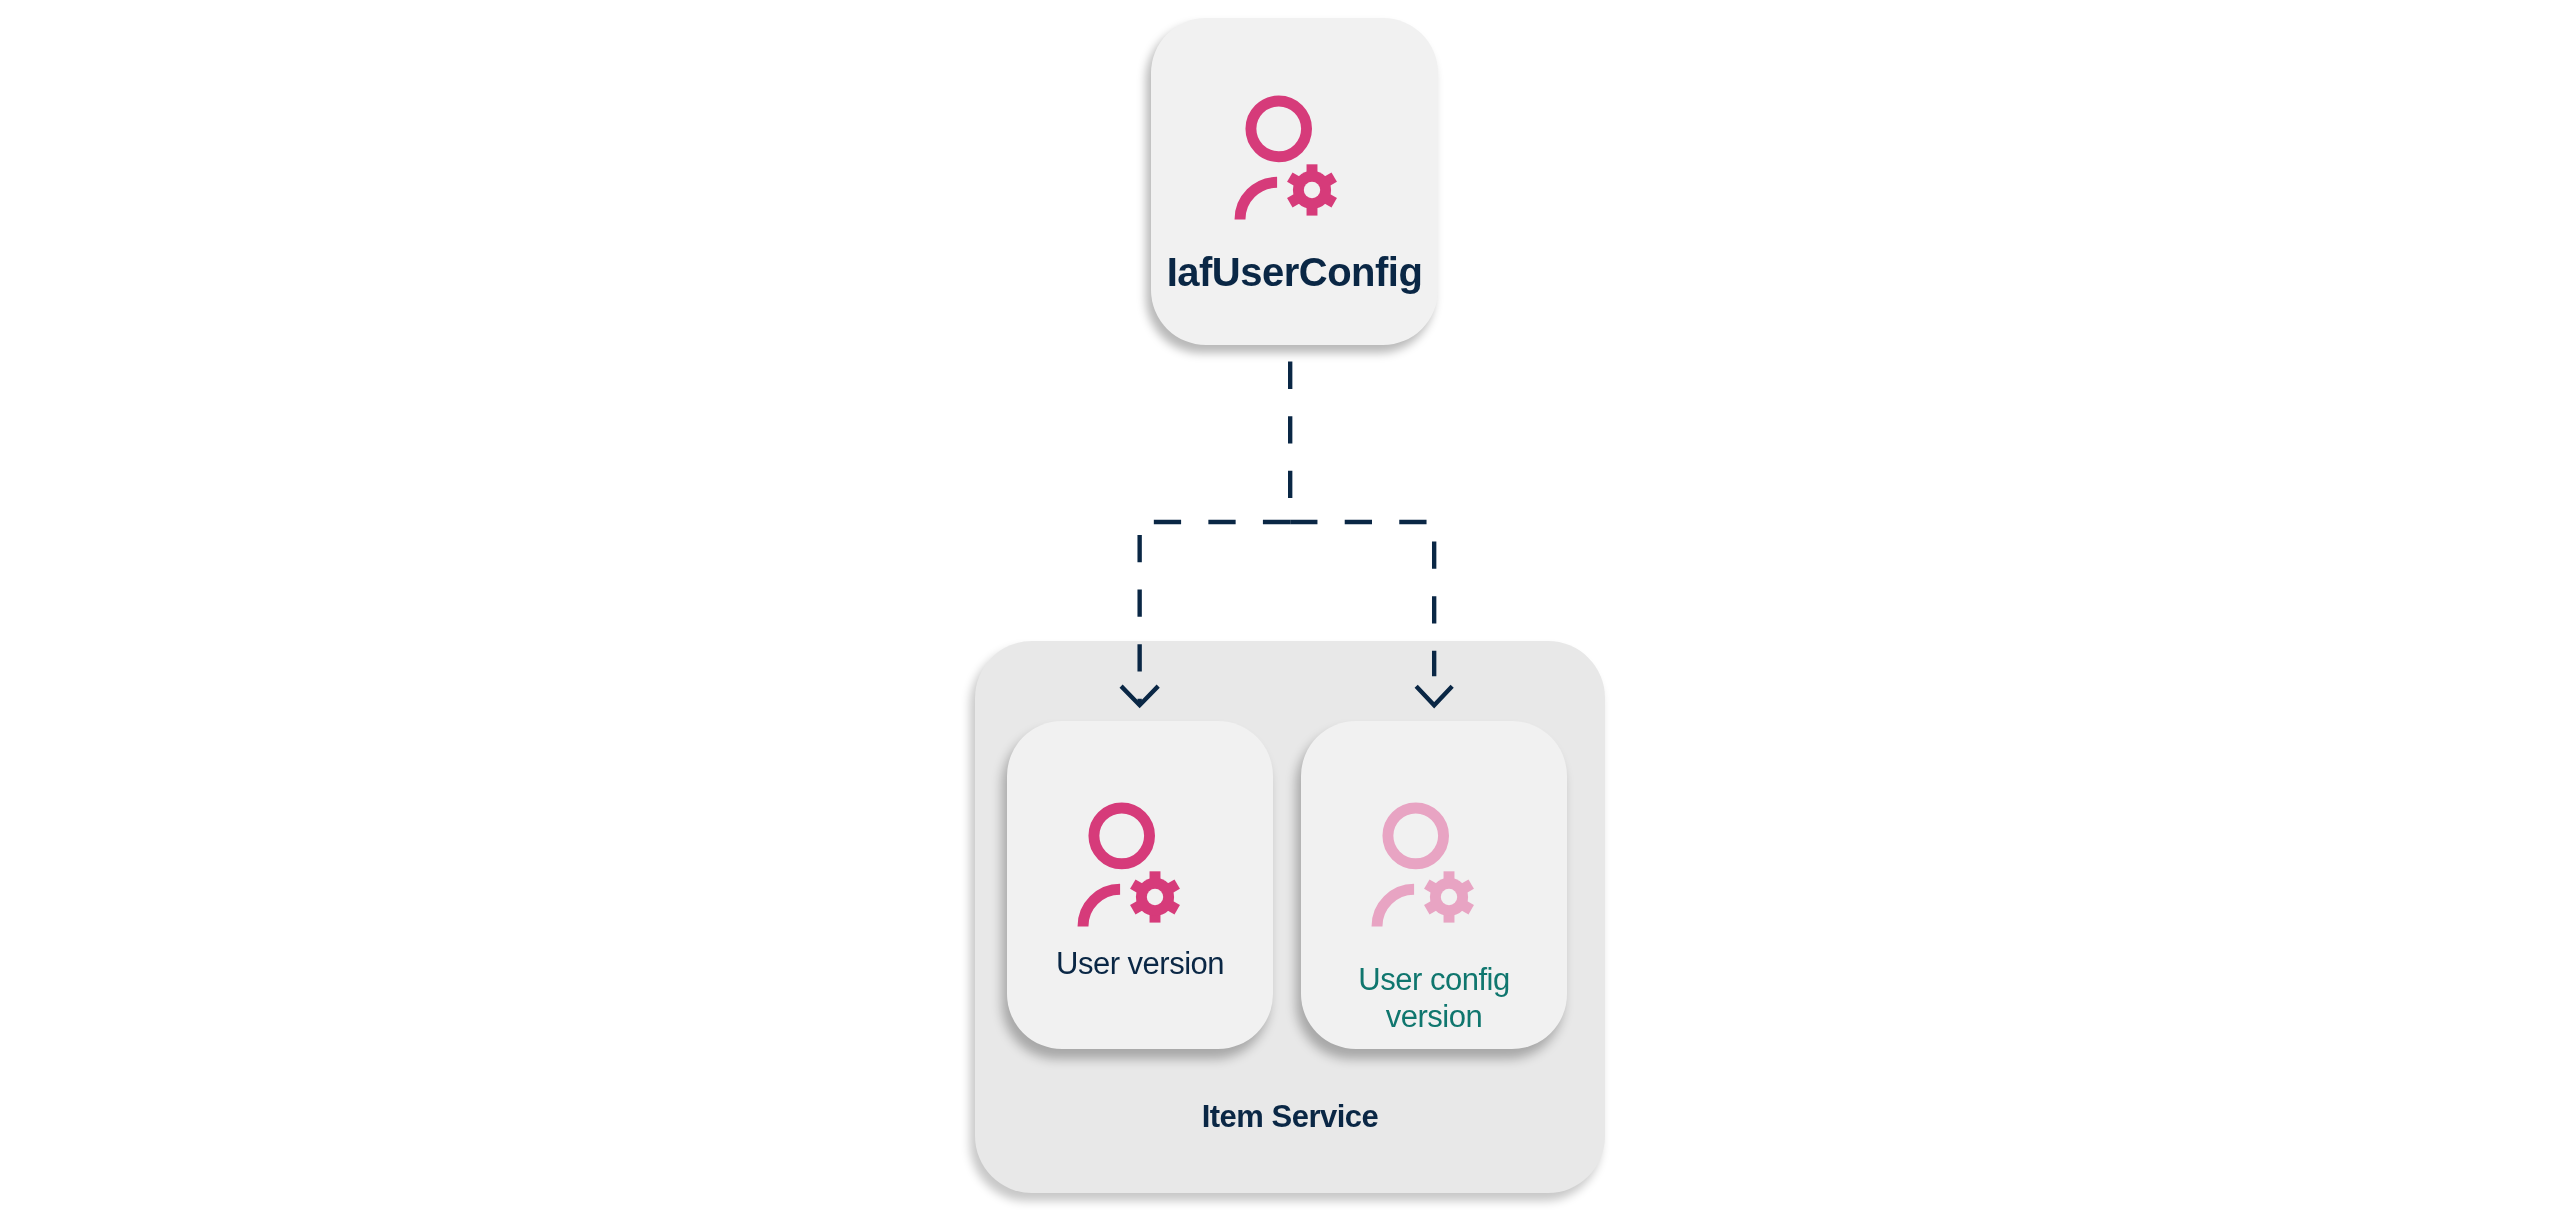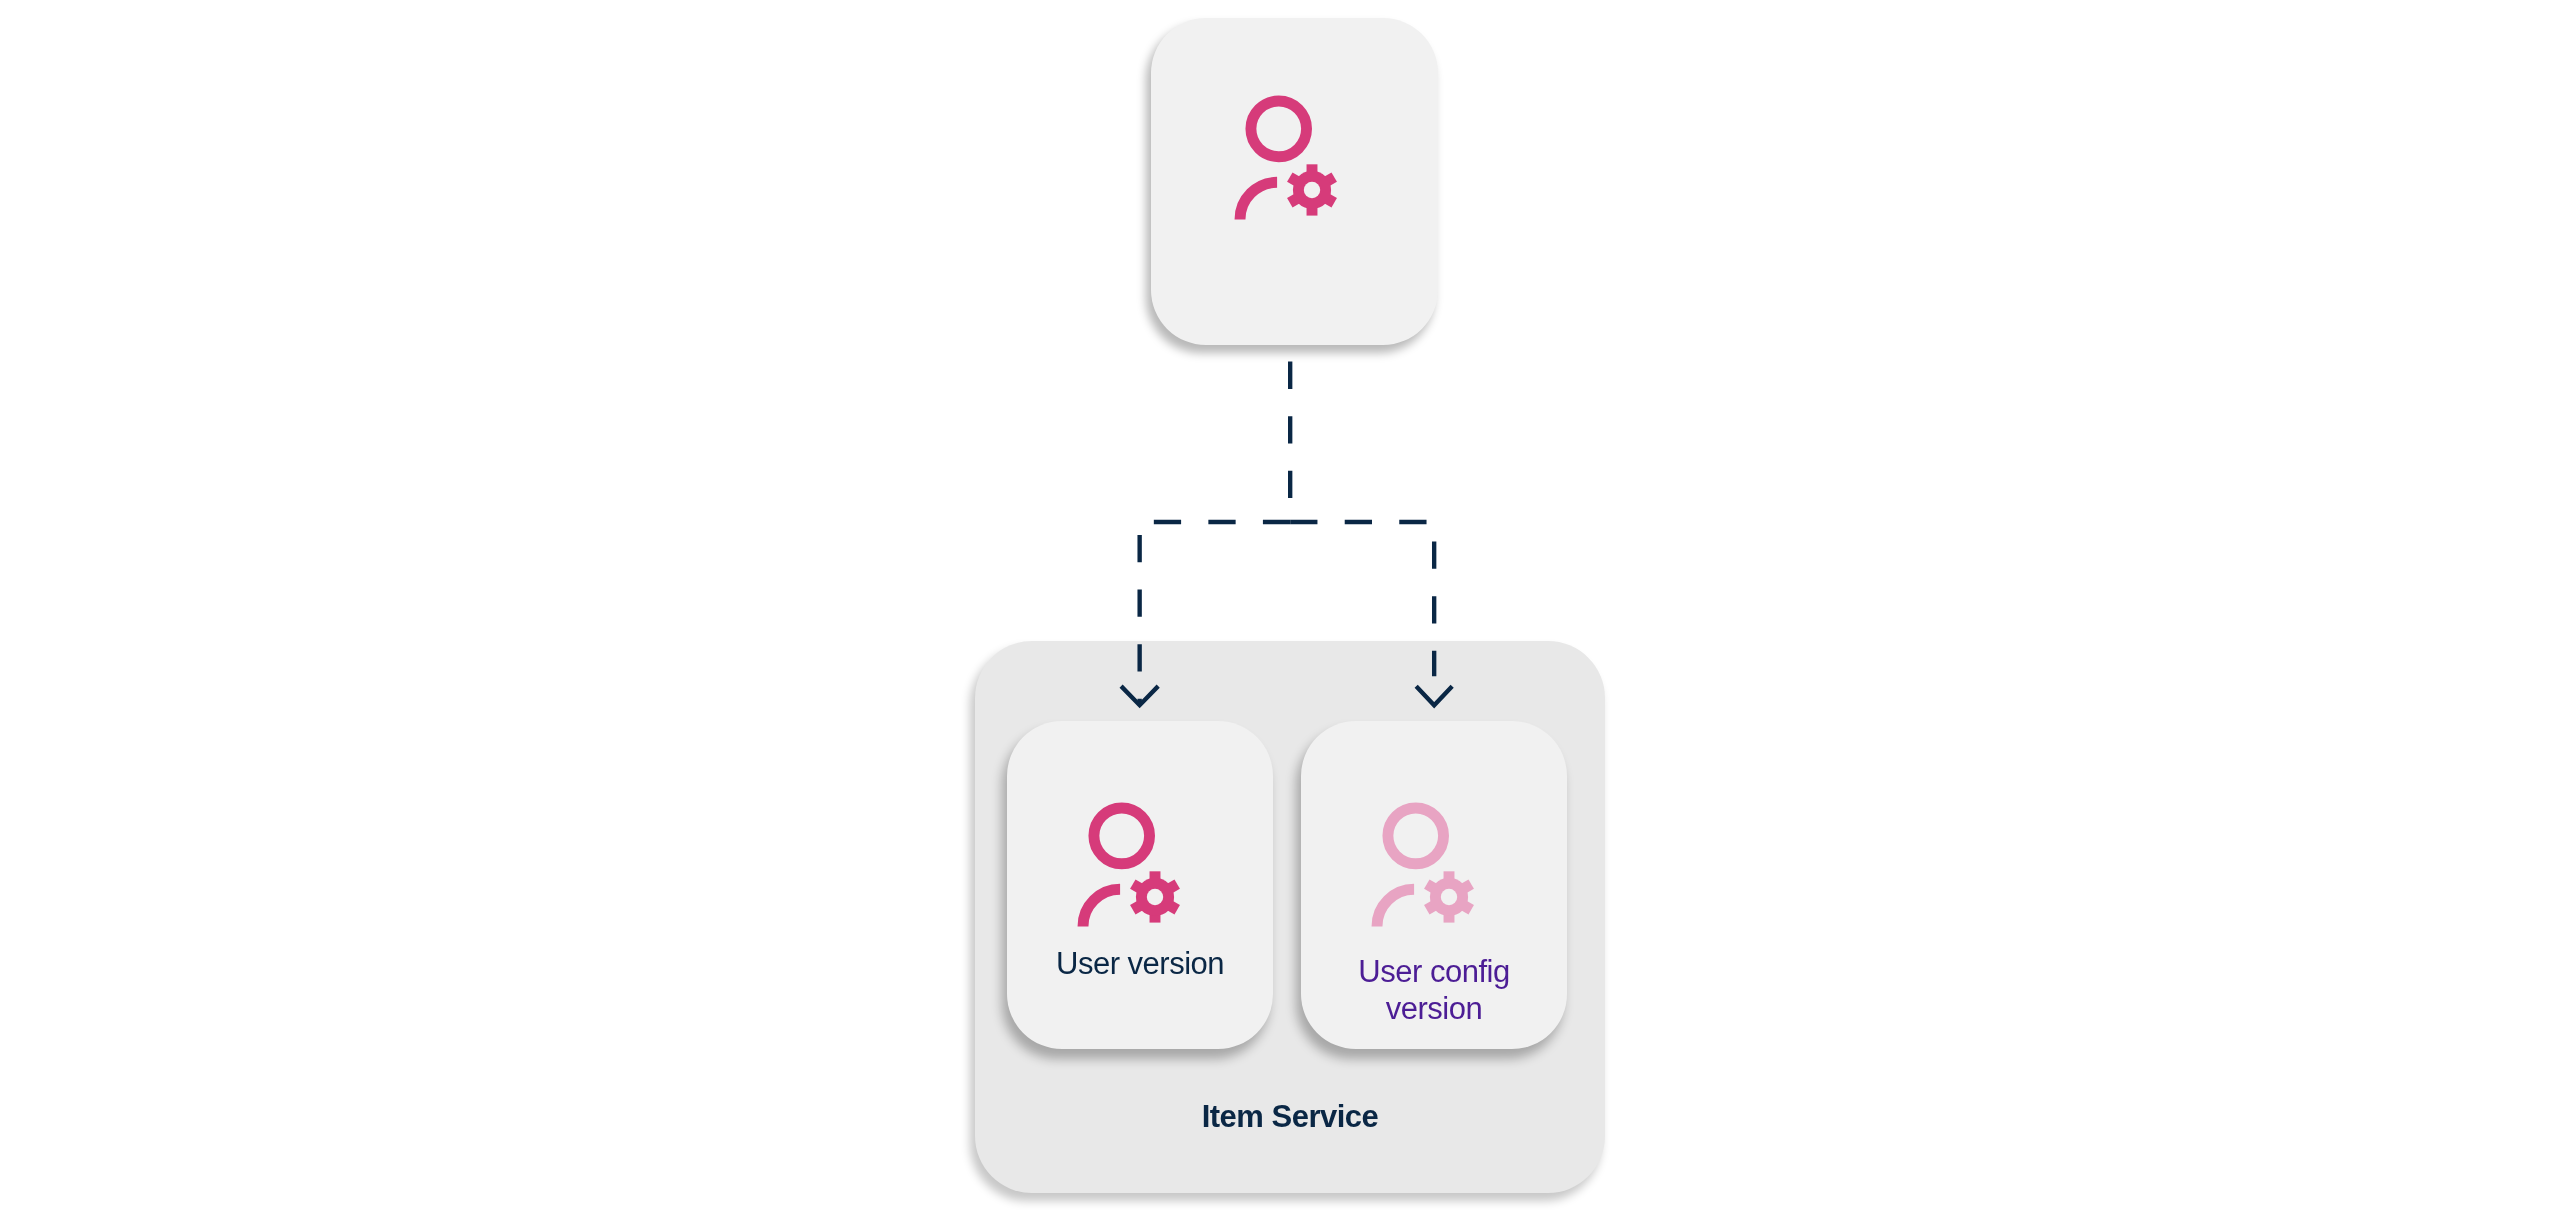--- a/index.html
+++ b/index.html
@@ -25,38 +25,39 @@
                    font-size: 31px; font-weight: bold; letter-spacing: -0.5px; }
     svg.connectors { position: absolute; left: 0; top: 0; width: 2576px; height: 1213px; pointer-events: none; }
   </style>
 </head>
 <body>
 
 <div class="node top-box">
   <svg class="icon" viewBox="0 0 220 240" style="color: rgb(214, 59, 122);">
     <use href="#user-gear" class="accent-use"></use>
   </svg>
+  <div class="title" style="color: rgb(10, 39, 69);">IafUserConfig</div>
 </div>
 
 <div class="node group">
   <div class="group-label" style="color: rgb(10, 39, 69);">Item Service</div>
 </div>
 
 <div class="node card left">
   <svg class="icon" viewBox="0 0 220 240" style="color: rgb(214, 59, 122);">
     <use href="#user-gear" class="accent-use"></use>
   </svg>
   <div class="card-label" style="color: rgb(10, 39, 69);">User version</div>
 </div>
 
 <div class="node card right">
   <svg class="icon" viewBox="0 0 220 240" style="color: rgb(232, 164, 195);">
     <use href="#user-gear" class="light-use"></use>
   </svg>
-  <div class="card-label" style="width: 164px; margin: 8px auto; color: #4c1d95;">User config version</div>
+  <div class="card-label" style="width: 164px; margin: 16px auto; color: #0f766e;">User config version</div>
 </div>
 
 <svg class="connectors" viewBox="0 0 4722 2224">
   <defs>
     <g id="user-gear">
 
       <circle cx="82" cy="62" r="51" fill="none" stroke="currentColor" stroke-width="20"></circle>
 
       <path d="M 79 160 A 68 68 0 0 0 11 228" fill="none" stroke="currentColor" stroke-width="20"></path>
 

